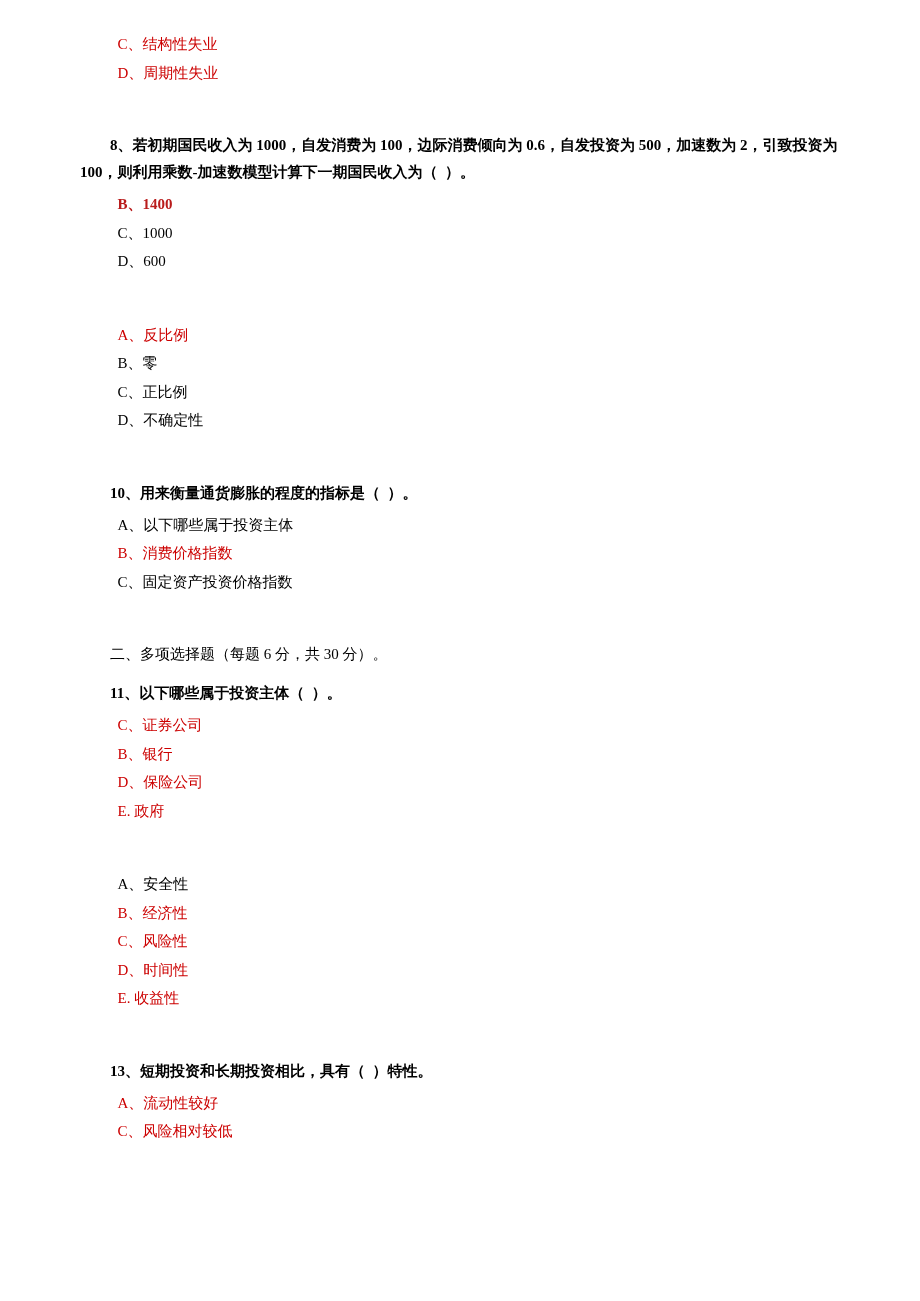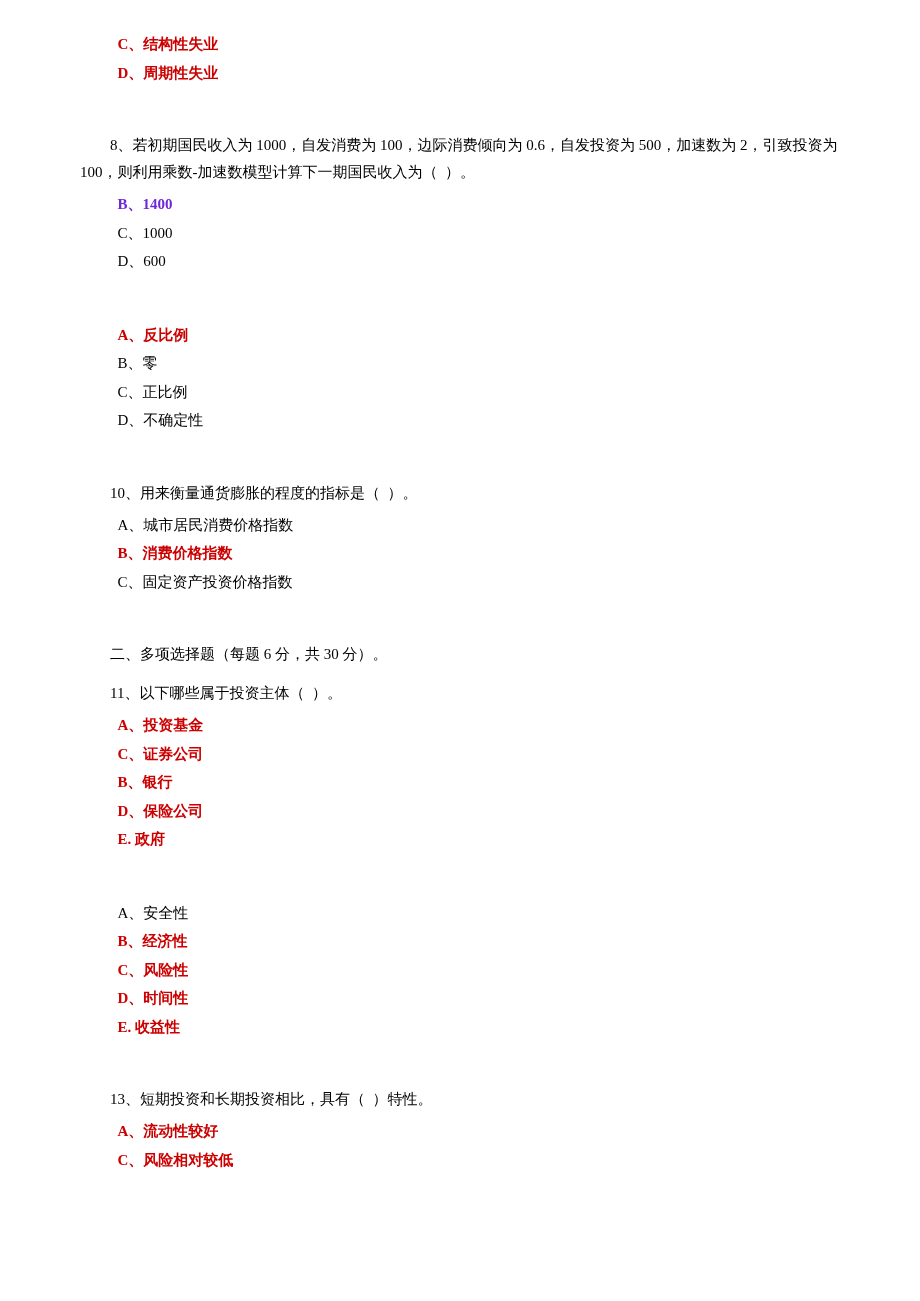--- a/index.html
+++ b/index.html
@@ -16,31 +16,31 @@
       min-height: 1301px;
       padding: 30px 80px 40px 80px;
       line-height: 1.8;
     }
     .question-block {
       margin-bottom: 18px;
     }
     .question-text {
       margin-bottom: 4px;
       text-indent: 2em;
+      font-weight: bold;
     }
     .option {
       margin-left: 2.5em;
       line-height: 1.9;
     }
     .red {
       color: #cc0000;
-      font-weight: bold;
     }
     .red-bold {
-      color: #6d28d9;
+      color: #b91c1c;
       font-weight: bold;
     }
     .section-title {
       margin-bottom: 12px;
       text-indent: 2em;
     }
   </style>
 </head>
 <body>
 
@@ -70,34 +70,33 @@
   <div class="option">B、零</div>
   <div class="option">C、正比例</div>
   <div class="option">D、不确定性</div>
 </div>
 
 <br>
 
 
 <div class="question-block">
   <div class="question-text">10、用来衡量通货膨胀的程度的指标是（ &nbsp;）。</div>
-  <div class="option">A、城市居民消费价格指数</div>
+  <div class="option">A、以下哪些属于投资主体</div>
   <div class="option red">B、消费价格指数</div>
   <div class="option">C、固定资产投资价格指数</div>
 </div>
 
 <br>
 
 
 <div class="section-title">二、多项选择题（每题 6 分，共 30 分）。</div>
 
 
 <div class="question-block">
   <div class="question-text">11、以下哪些属于投资主体（ &nbsp;）。</div>
-  <div class="option red">A、投资基金</div>
   <div class="option red">C、证券公司</div>
   <div class="option red">B、银行</div>
   <div class="option red">D、保险公司</div>
   <div class="option red">E. 政府</div>
 </div>
 
 <br>
 
 
 <div class="question-block">

